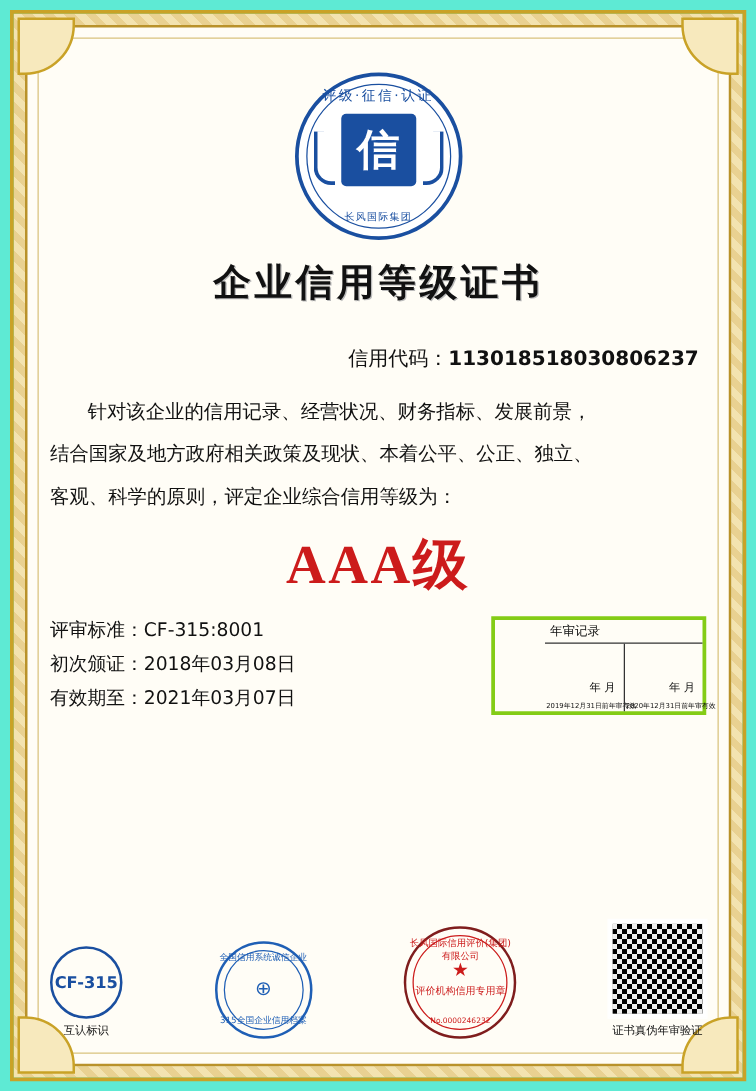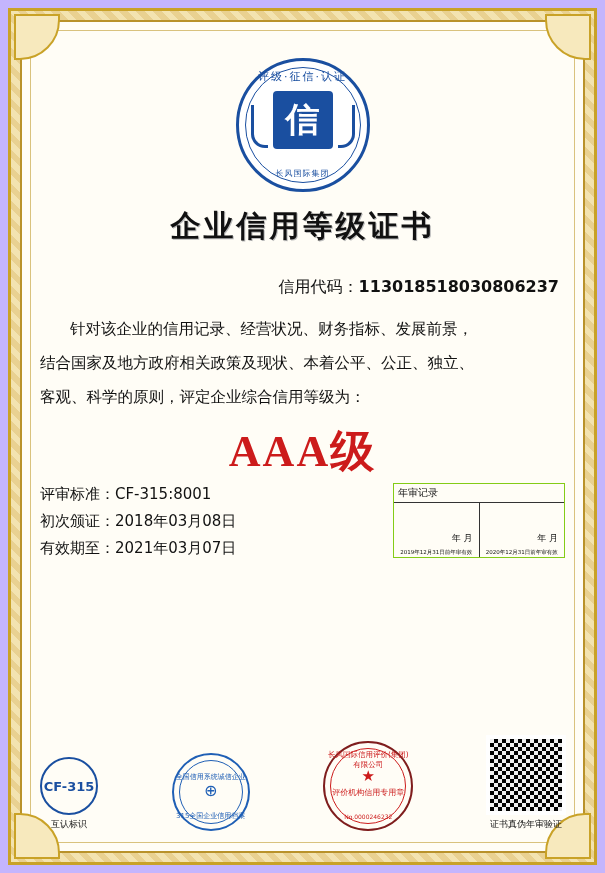--- a/index.html
+++ b/index.html
@@ -6,21 +6,21 @@
   body{
     width:605px;height:873px;
     background:#ffffff;
     font-family:"Liberation Serif", serif;
     overflow:hidden;
   }
   .cert{
     position:relative;
     width:605px;height:873px;
     box-sizing:border-box;
-    background:#c4b5fd;
+    background:#5eead4;
   }
   
   .frame-outer{
     position:absolute;left:8px;top:8px;right:8px;bottom:8px;
     border:3px solid #c9a227;
     background:
       repeating-linear-gradient(45deg,#f3e3b0 0 6px,#e9d191 6px 12px);
     box-sizing:border-box;
   }
   .frame-mid{
@@ -129,36 +129,37 @@
     color:#cc1b1b;
     font-size:44px;
     font-weight:bold;
     letter-spacing:2px;
     margin-top:8px;
     font-family:Liberation Serif, serif;
   }
   
   .details-row{
     display:flex;
-    margin-top:0;
+    margin-top:10px;
   }
   .details{
     flex:1;
     font-size:15px;
     line-height:27px;
     color:#111;
     font-family:"DejaVu Sans", sans-serif;
   }
   .review-box{
     width:172px;
-    border:1px solid #84cc16;
+    border:3px solid #84cc16;
     box-sizing:border-box;
     font-family:"DejaVu Sans", sans-serif;
     align-self:flex-start;
     margin-top:2px;
+    padding-left:40px;
   }
   .review-title{
     font-size:10px;padding:2px 4px;border-bottom:1px solid #333;
     color:#111;
   }
   .review-cells{display:flex;height:54px;}
   .review-cell{
     flex:1;position:relative;
   }
   .review-cell+.review-cell{border-left:1px solid #333;}
@@ -188,21 +189,21 @@
   .stamp-blue{
     width:74px;height:74px;border-radius:50%;
     border:2px solid #1f5fb5;color:#1f5fb5;
     position:relative;margin:0 auto;
   }
   .stamp-blue .ring{
     position:absolute;left:5px;top:5px;right:5px;bottom:5px;
     border:1px solid #1f5fb5;border-radius:50%;
   }
   .stamp-blue .top-txt{
-    position:absolute;top:17px;left:0;right:0;text-align:center;font-size:7px;
+    position:absolute;top:6px;left:0;right:0;text-align:center;font-size:7px;
   }
   .stamp-blue .mid{
     position:absolute;top:26px;left:0;right:0;text-align:center;font-size:16px;
   }
   .stamp-blue .bot-txt{
     position:absolute;bottom:8px;left:0;right:0;text-align:center;font-size:7px;
   }
   .stamp-red{
     width:86px;height:86px;border-radius:50%;
     border:2px solid #7f1d1d;color:#cc1b1b;

